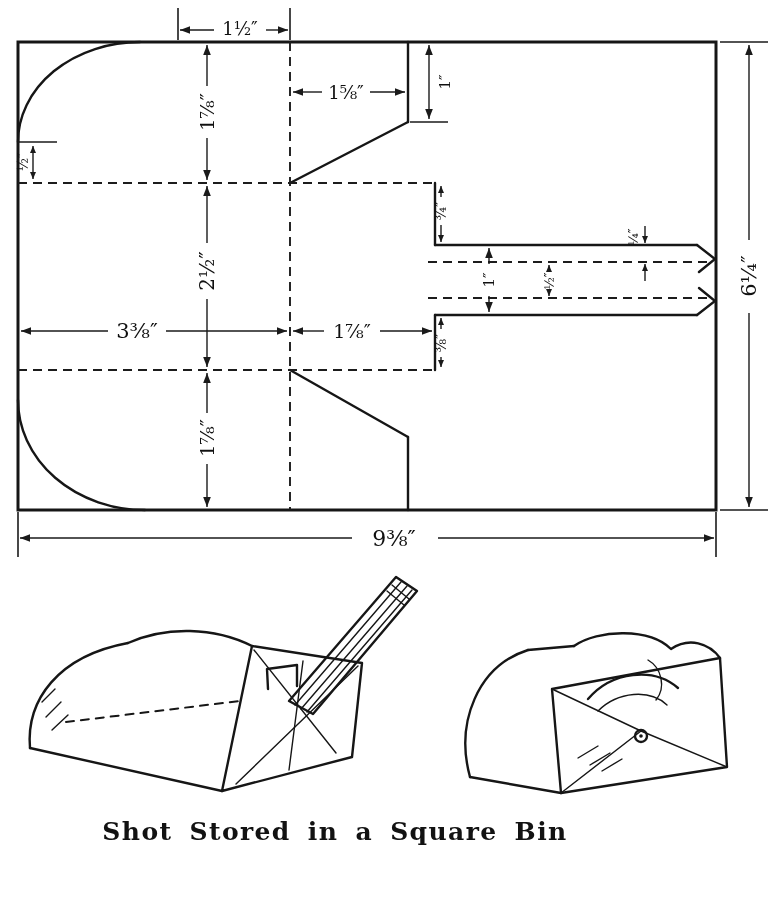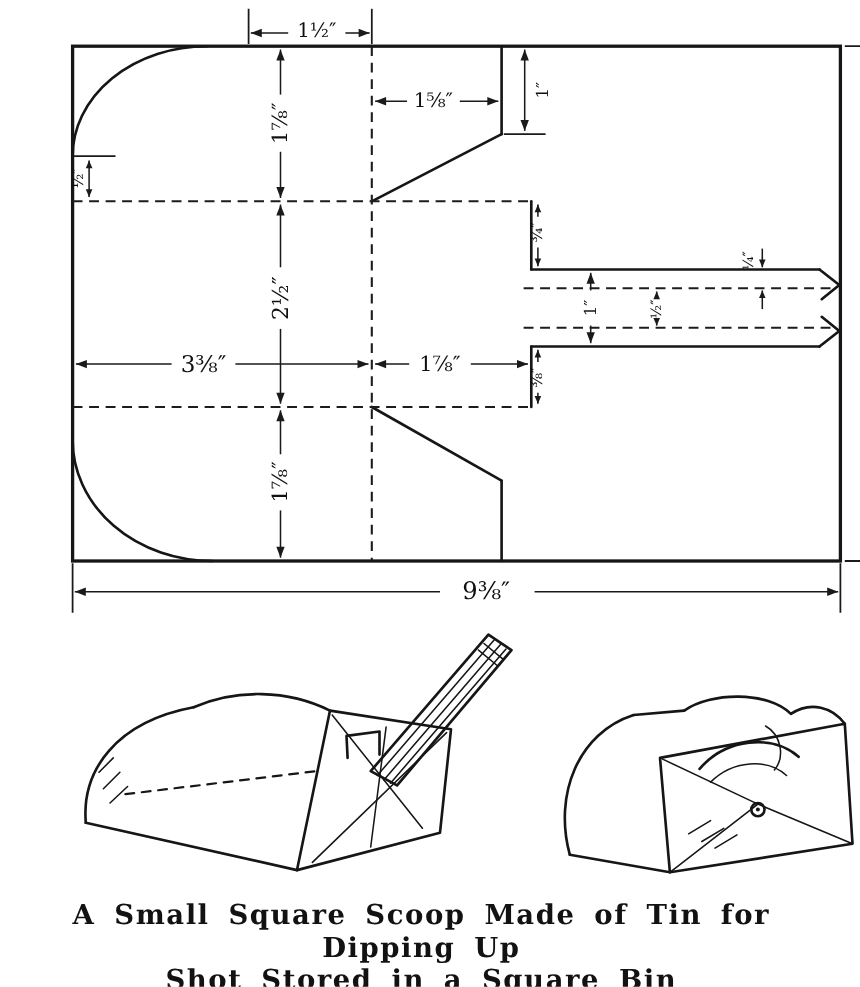--- a/index.html
+++ b/index.html
@@ -1,21 +1,21 @@
 <!DOCTYPE html>
 <html><head>
 <meta charset="utf-8">
 <style>
   html,body{margin:0;padding:0;}
   body{
     width:782px;height:897px;background:#ffffff;
     font-family:"Liberation Serif", serif;color:#161616;
     overflow:hidden;
   }
-  .page{position:relative;width:670px;height:897px;background:#ffffff;margin-left:48px;}
+  .page{position:relative;width:670px;height:897px;background:#ffffff;}
   svg{display:block;}
   
   .outer{stroke:#161616;stroke-width:3;fill:none;}
   .cut{stroke:#161616;stroke-width:2.4;fill:none;stroke-linecap:round;}
   .fold{stroke:#1c1c1c;stroke-width:1.9;fill:none;stroke-dasharray:9 6;stroke-linecap:butt;}
   
   .d{stroke:#1a1a1a;stroke-width:1.4;fill:none;}
   .tick{stroke:#1a1a1a;stroke-width:1.6;fill:none;}
   
   text{font-family:"DejaVu Serif", serif;fill:#101010;}
@@ -209,17 +209,16 @@
     <path d="M 648 660 C 662 668, 666 688, 656 700" class="illthin"></path>
     <circle cx="641" cy="736" r="6" class="ill"></circle>
     <circle cx="641" cy="736" r="1.8" fill="#161616" stroke="none"></circle>
     <line x1="578" y1="758" x2="598" y2="746" class="illthin"></line>
     <line x1="590" y1="765" x2="610" y2="753" class="illthin"></line>
     <line x1="602" y1="771" x2="622" y2="759" class="illthin"></line>
   </g>
 </svg>
 
 <div class="caption">
-  <div>A Small Square Scoop Made of Tin for Dipping Up</div>
   <div>Shot Stored in a Square Bin</div>
 </div>
 
 </div>
 
 </body></html>

